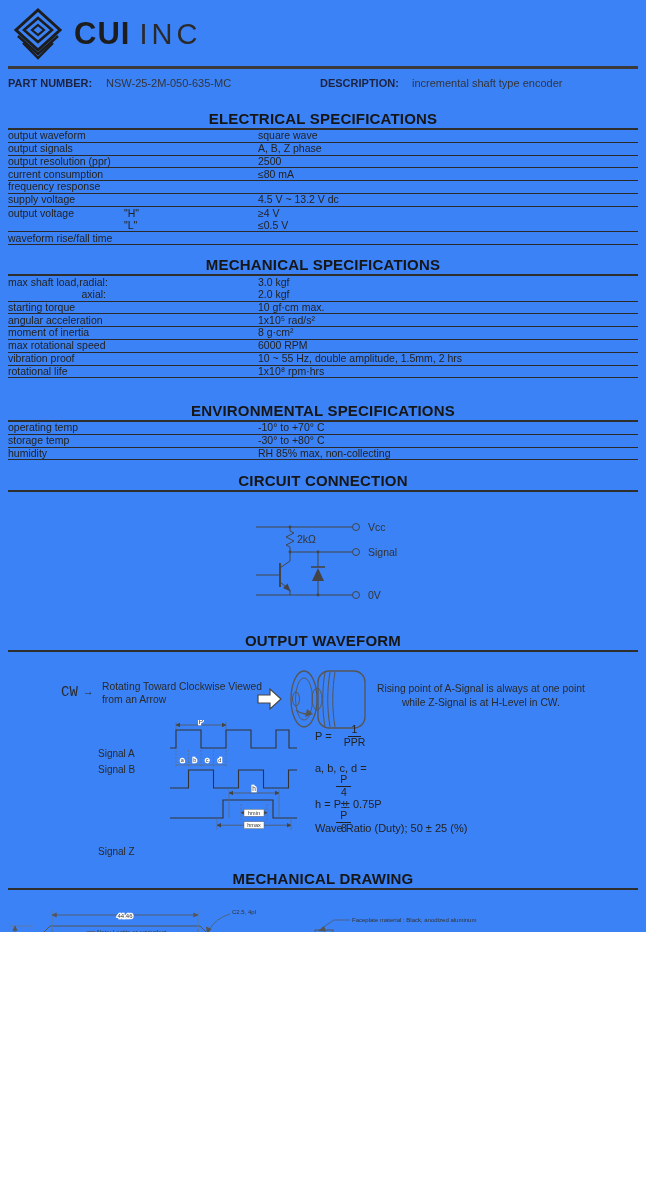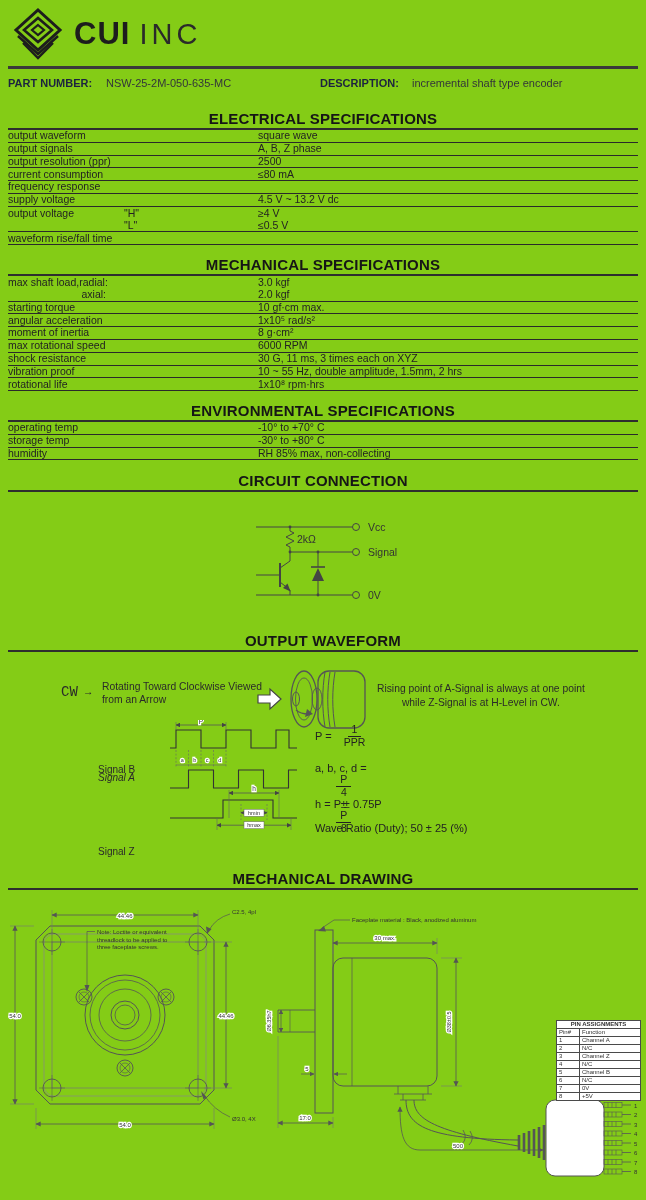--- a/index.html
+++ b/index.html
@@ -1,16 +1,16 @@
 <!DOCTYPE html>
 <html><head>
 <meta charset="utf-8">
 <style>
   html,body{margin:0;padding:0;background:#fff;}
-  .page{position:relative;width:646px;height:1200px;background:#84cc16;overflow:hidden;
+  .page{position:relative;width:646px;height:932px;background:#3b82f6;overflow:hidden;
         font-family:"Liberation Sans","DejaVu Sans",sans-serif;color:#1a1a1a;}
   
   .logo-block{position:absolute;left:12px;top:8px;display:flex;align-items:center;}
   .brand{font-size:31px;font-weight:800;letter-spacing:1px;color:#1d1d1d;margin-left:10px;}
   .brand-inc{font-size:29px;font-weight:400;letter-spacing:4px;color:#2a2a2a;margin-left:9px;}
   .top-rule{position:absolute;left:8px;right:8px;top:66px;height:3px;background:#3a3a3a;}
   .part-row{position:absolute;left:8px;right:8px;top:77px;height:16px;font-size:11px;}
   .part-row span{position:absolute;white-space:nowrap;}
   .lbl-navy{font-weight:bold;color:#1c2340;}
   .val-dark{color:#33353a;}
@@ -172,27 +172,20 @@
       </div>
     <div class="srow">
         <span class="sl">
           <span>max rotational speed</span>
         </span>
         <span class="ssub"></span>
         <span class="sv">6000 RPM</span>
       </div>
     <div class="srow">
         <span class="sl">
-          <span>shock resistance</span>
-        </span>
-        <span class="ssub"></span>
-        <span class="sv">30 G, 11 ms, 3 times each on XYZ</span>
-      </div>
-    <div class="srow">
-        <span class="sl">
           <span>vibration proof</span>
         </span>
         <span class="ssub"></span>
         <span class="sv">10 ~ 55 Hz, double amplitude, 1.5mm, 2 hrs</span>
       </div>
     <div class="srow">
         <span class="sl">
           <span>rotational life</span>
         </span>
         <span class="ssub"></span>
@@ -281,21 +274,21 @@
       <ellipse cx="12" cy="36" rx="3.5" ry="7" stroke-width="1"></ellipse>
       <path d="M12,47 a15,9 0 0 0 13,4" stroke-width="1.1"></path>
     </g>
     <polygon points="23,46 29,51 21,54" fill="#555"></polygon>
   </svg>
   <div class="abs note-sm" style="left:377px;top:682px;line-height:13.5px;text-align:center;">
     <div>Rising point of A-Signal is always at one point</div>
     <div>while Z-Signal is at H-Level in CW.</div>
   </div>
 
-  <span class="sig-lab" style="left:98px;top:772px;font-style:italic;">Signal A</span>
+  <span class="sig-lab" style="left:98px;top:748px;">Signal A</span>
   <span class="sig-lab" style="left:98px;top:764px;">Signal B</span>
   <span class="sig-lab" style="left:98px;top:846px;">Signal Z</span>
 
   <svg class="abs" style="left:165px;top:720px;" width="140" height="118" viewBox="0 0 140 118">
     <defs>
       <marker id="wa" viewBox="0 0 10 10" refX="9" refY="5" markerWidth="6" markerHeight="6" orient="auto-start-reverse">
         <path d="M0,0 L10,5 L0,10 z" fill="#444"></path>
       </marker>
     </defs>
     <g stroke="#333" stroke-width="1.1" fill="none">

